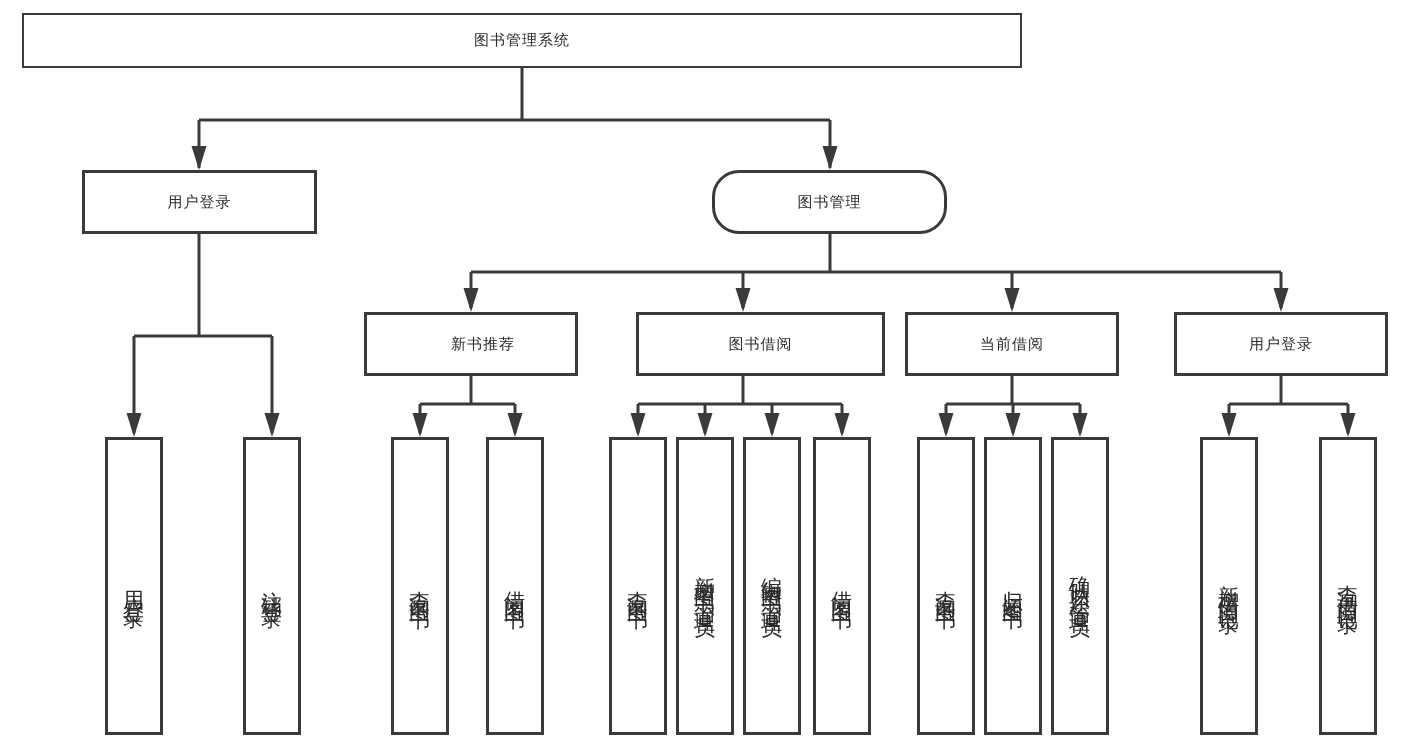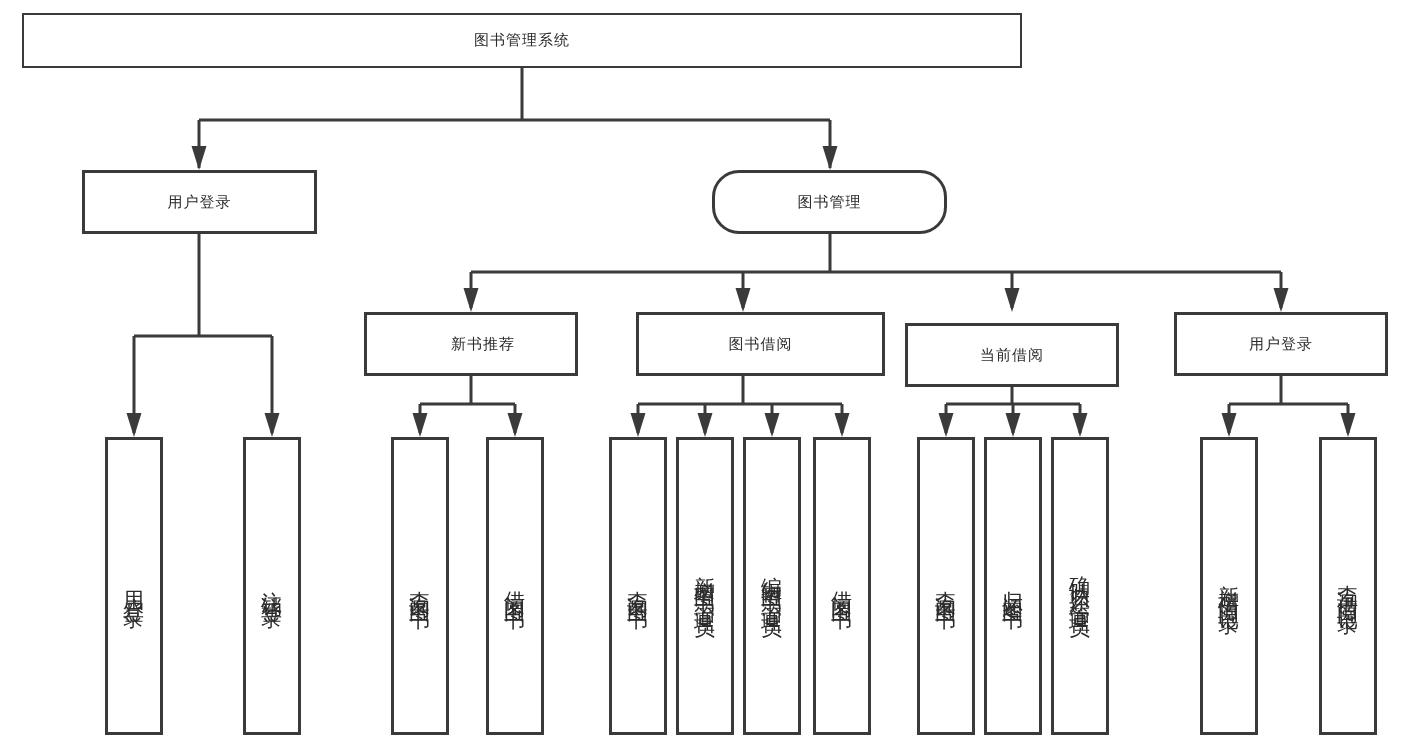--- a/index.html
+++ b/index.html
@@ -123,21 +123,21 @@
   <div class="node" style="left:712px; top:170px; width:235px; height:64px;border-radius:27px;">
     <span class="lbl">图书管理</span>
   </div>
 
   <div class="node" style="left:364px; top:312px; width:214px; height:64px;padding-left:24px;">
     <span class="lbl">新书推荐</span>
   </div>
   <div class="node" style="left:636px; top:312px; width:249px; height:64px;">
     <span class="lbl">图书借阅</span>
   </div>
-  <div class="node" style="left:905px; top:312px; width:214px; height:64px;margin-top:11px;">
+  <div class="node" style="left:905px; top:312px; width:214px; height:64px;">
     <span class="lbl">当前借阅</span>
   </div>
   <div class="node" style="left:1174px; top:312px; width:214px; height:64px;">
     <span class="lbl">用户登录</span>
   </div>
 
   <div class="node vbox" style="left:105px; top:437px; width:58px; height:298px;">
     <span class="lbl">用户登录</span>
   </div>
   <div class="node vbox" style="left:243px; top:437px; width:58px; height:298px;">

